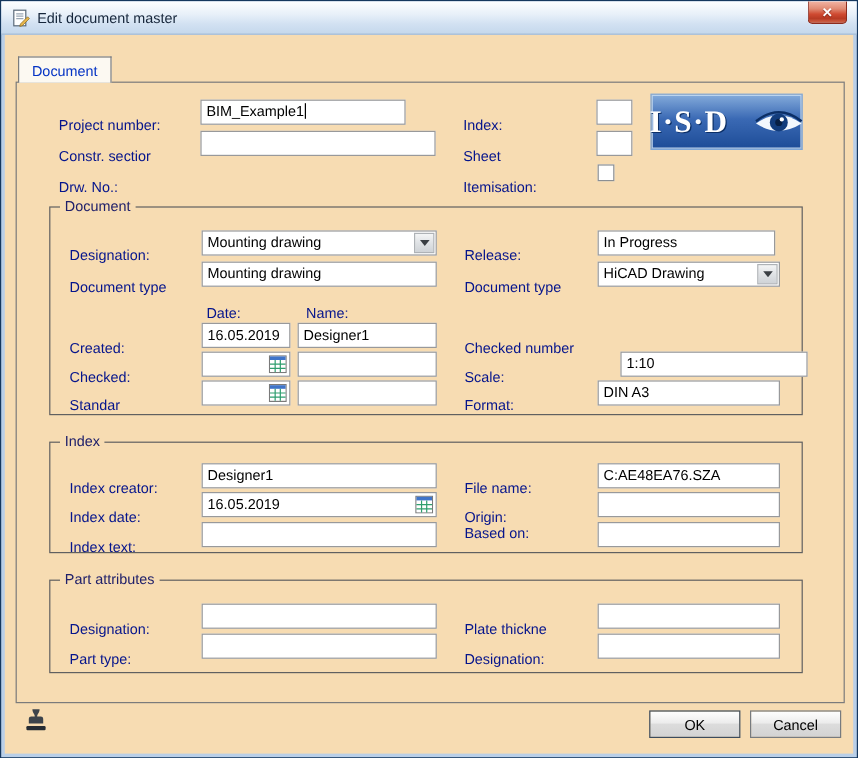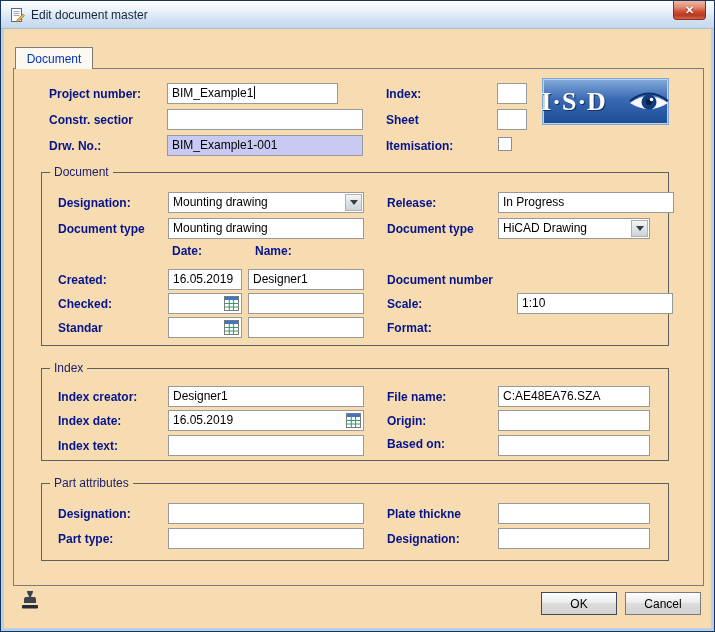--- a/index.html
+++ b/index.html
@@ -21,22 +21,22 @@
     font-size:11px; font-weight:bold; text-shadow:0 1px 1px #7a1d10; cursor:default; }
 
   .client-bg { position:absolute; left:3px; right:3px; top:28px; bottom:3px; background:#f7dcb2; }
 
   .tabpage { position:absolute; left:12px; top:67px; width:691px; height:518px;
     border:1px solid #7b7b7b; background:#f7dcb2; }
   .tab { position:absolute; left:14px; top:46px; width:78px; height:22px;
     background:#fcf9f2; border:1px solid #7b7b7b; border-bottom:none;
     color:#0433c4; font-size:12px; display:flex; align-items:center; justify-content:center; }
 
-  .lbl { position:absolute; font-size:12px; font-weight:bold; color:#05148c;
-    white-space:nowrap; line-height:14px; }
+  .lbl { position:absolute; font-size:12px; font-weight:normal; color:#05148c;
+    white-space:nowrap; line-height:14px;margin-top:10px; }
 
   .field { position:absolute; height:21px; background:#fff; border:1px solid #98999b;
     font-size:12px; color:#000; padding:2px 4px; white-space:nowrap; overflow:hidden; }
   .field.hl { background:#c9caf4; }
   .caret { display:inline-block; width:1px; height:13px; background:#000;
     vertical-align:-2px; margin-left:1px; }
 
   .combo { padding-right:20px; }
   .dd { position:absolute; top:1px; right:1px; bottom:1px; width:17px;
     background:linear-gradient(180deg,#f4f5f6,#dfe2e5 50%,#cfd3d7);
@@ -121,36 +121,33 @@
   <div class="lbl" style="left:48px;top:112px;">Constr. sectior</div>
   <div class="field" style="left:166px;top:108px;width:196px;">
     <span></span>
   </div>
   <div class="lbl" style="left:385px;top:112px;">Sheet</div>
   <div class="field" style="left:496px;top:108px;width:30px;">
     <span></span>
   </div>
 
   <div class="lbl" style="left:48px;top:138px;">Drw. No.:</div>
-  <div class="field hl" style="left:166px;top:134px;width:196px;">
-    <span>BIM_Example1-001</span>
-  </div>
   <div class="lbl" style="left:385px;top:138px;">Itemisation:</div>
   <div class="checkbox" style="left:497px;top:136px;"></div>
 
   <div class="group" style="left:40px;top:171px;width:628px;height:174px;">
     <div class="legend">Document</div>
 
     <div class="lbl" style="left:16px;top:23px;">Designation:</div>
     <div class="field combo" style="left:126px;top:19px;width:196px;">
       <span>Mounting drawing</span>
       <span class="dd"></span>
     </div>
     <div class="lbl" style="left:345px;top:23px;">Release:</div>
-    <div class="field" style="left:456px;top:19px;width:176px;">
+    <div class="field" style="left:456px;top:19px;width:148px;">
       <span>In Progress</span>
     </div>
 
     <div class="lbl" style="left:16px;top:49px;">Document type</div>
     <div class="field" style="left:126px;top:45px;width:196px;">
       <span>Mounting drawing</span>
     </div>
     <div class="lbl" style="left:345px;top:49px;">Document type</div>
     <div class="field combo" style="left:456px;top:45px;width:152px;">
       <span>HiCAD Drawing</span>
@@ -160,21 +157,21 @@
     <div class="lbl" style="left:130px;top:71px;">Date:</div>
     <div class="lbl" style="left:213px;top:71px;">Name:</div>
 
     <div class="lbl" style="left:16px;top:100px;">Created:</div>
     <div class="field" style="left:126px;top:96px;width:74px;">
       <span>16.05.2019</span>
     </div>
     <div class="field" style="left:206px;top:96px;width:116px;">
       <span>Designer1</span>
     </div>
-    <div class="lbl" style="left:345px;top:100px;">Document number</div>
+    <div class="lbl" style="left:345px;top:100px;">Checked number</div>
 
     <div class="lbl" style="left:16px;top:124px;">Checked:</div>
     <div class="field has-cal" style="left:126px;top:120px;width:74px;">
       <span></span>
       <span class="cal">
         <svg width="15" height="15" viewBox="0 0 15 15">
             <rect x="0.5" y="0.5" width="14" height="14" fill="#fff" stroke="#7a7a7a"></rect>
             <rect x="1" y="1" width="13" height="3" fill="#3f74c9"></rect>
             <path d="M1 7.5 H14 M1 11 H14 M5.3 4 V14 M9.6 4 V14" stroke="#2e9e6e" stroke-width="1" fill="none"></path>
           </svg>
@@ -196,20 +193,23 @@
             <rect x="0.5" y="0.5" width="14" height="14" fill="#fff" stroke="#7a7a7a"></rect>
             <rect x="1" y="1" width="13" height="3" fill="#3f74c9"></rect>
             <path d="M1 7.5 H14 M1 11 H14 M5.3 4 V14 M9.6 4 V14" stroke="#2e9e6e" stroke-width="1" fill="none"></path>
           </svg>
       </span>
     </div>
     <div class="field" style="left:206px;top:144px;width:116px;">
       <span></span>
     </div>
     <div class="lbl" style="left:345px;top:148px;">Format:</div>
+    <div class="field" style="left:456px;top:144px;width:152px;">
+      <span>DIN A3</span>
+    </div>
   </div>
 
   <div class="group" style="left:40px;top:367px;width:628px;height:93px;">
     <div class="legend">Index</div>
 
     <div class="lbl" style="left:16px;top:21px;">Index creator:</div>
     <div class="field" style="left:126px;top:17px;width:196px;">
       <span>Designer1</span>
     </div>
     <div class="lbl" style="left:345px;top:21px;">File name:</div>
@@ -230,21 +230,21 @@
     </div>
     <div class="lbl" style="left:345px;top:45px;">Origin:</div>
     <div class="field" style="left:456px;top:41px;width:152px;">
       <span></span>
     </div>
 
     <div class="lbl" style="left:16px;top:70px;">Index text:</div>
     <div class="field" style="left:126px;top:66px;width:196px;">
       <span></span>
     </div>
-    <div class="lbl" style="left:345px;top:68px;">Based on:</div>
+    <div class="lbl" style="left:345px;top:58px;">Based on:</div>
     <div class="field" style="left:456px;top:66px;width:152px;">
       <span></span>
     </div>
   </div>
 
   <div class="group" style="left:40px;top:482px;width:628px;height:78px;">
     <div class="legend">Part attributes</div>
 
     <div class="lbl" style="left:16px;top:23px;">Designation:</div>
     <div class="field" style="left:126px;top:19px;width:196px;">

